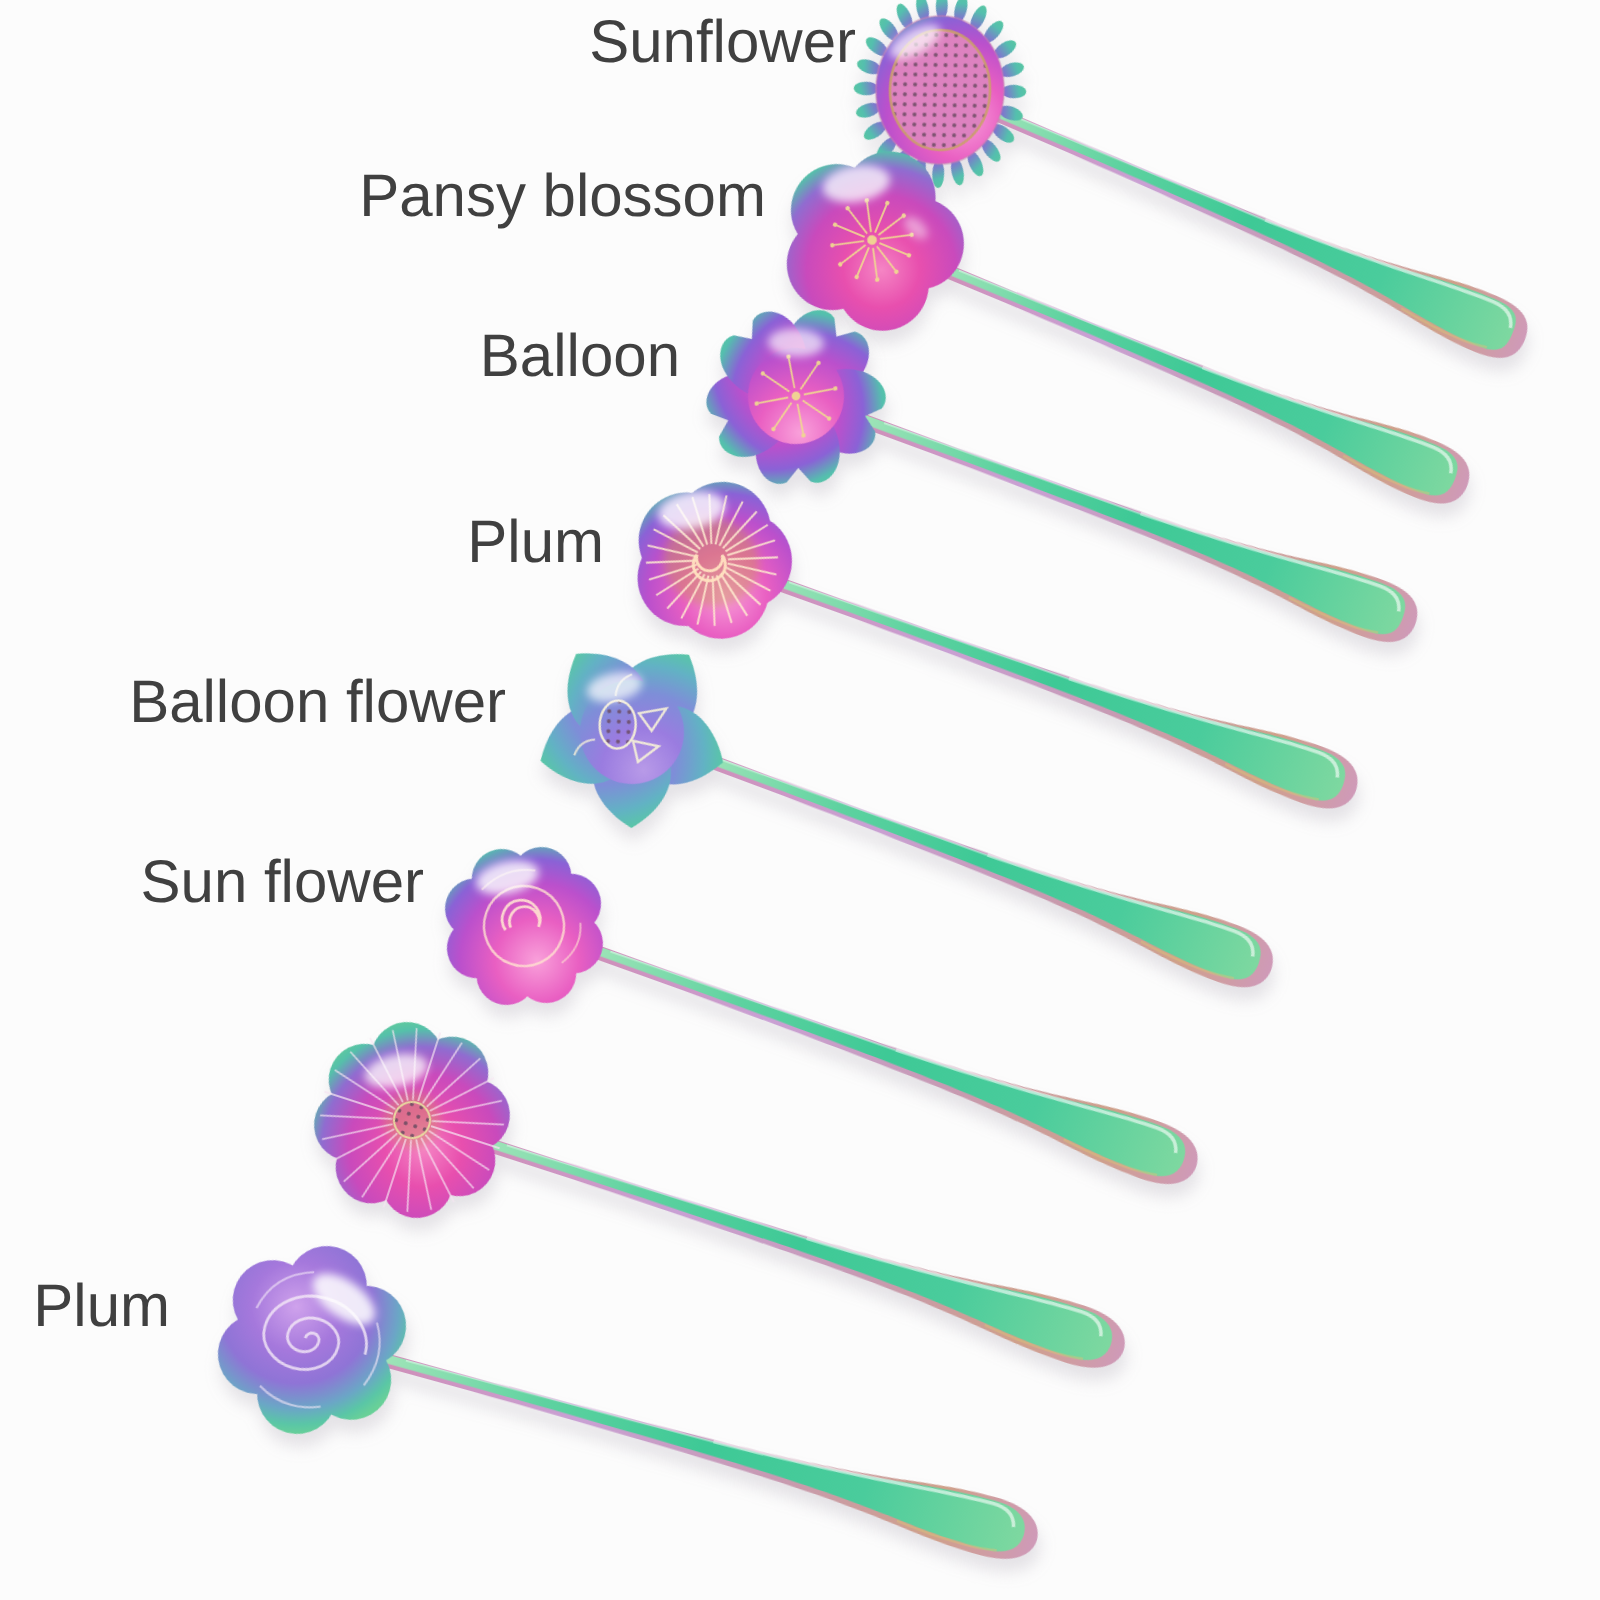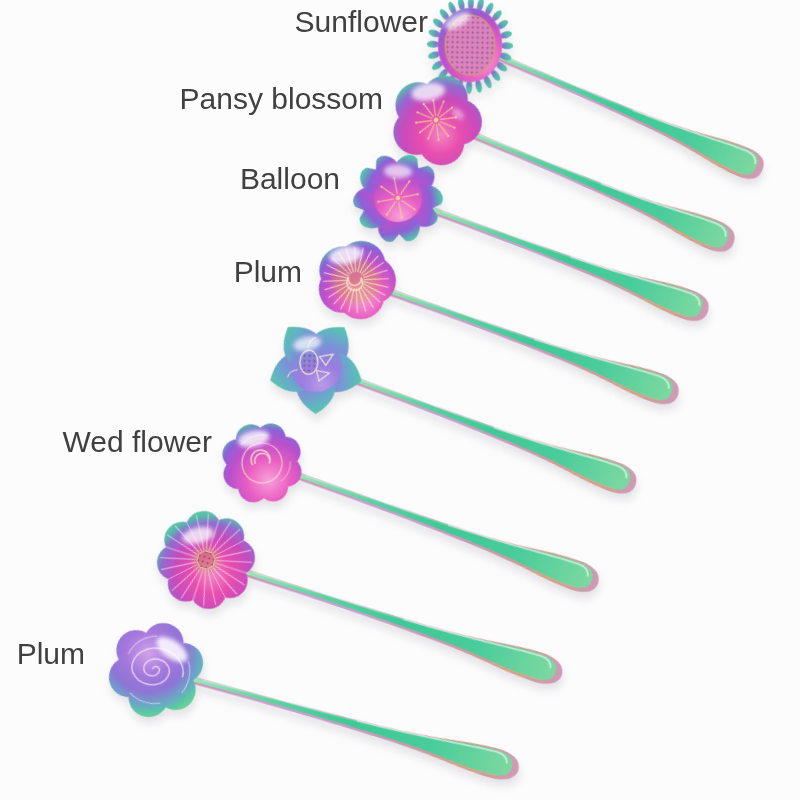--- a/index.html
+++ b/index.html
@@ -75,21 +75,22 @@
         </g>
     <path id="sakP" d="M60,58 C48,55 39,46 39,32 C39,21 47,14 54,17 L60,24 L66,17 C73,14 81,21 81,32 C81,46 72,55 60,58 Z"></path>
     <path id="balP" d="M60,62 C38,57 30,30 60,12 C90,30 82,57 60,62 Z"></path>
   </defs>
 </svg>
 
 <div class="label" style="right:372px;top:5px">Sunflower</div>
 <div class="label" style="right:417px;top:82px">Pansy blossom</div>
 <div class="label" style="right:460px;top:162px">Balloon</div>
 <div class="label" style="right:498px;top:255px">Plum</div>
-<div class="label" style="right:588px;top:425px">Wed flower</div>
+<div class="label" style="right:547px;top:335px">Balloon flower</div>
+<div class="label" style="right:588px;top:425px">Sun flower</div>
 <div class="label" style="right:715px;top:637px">Plum</div>
 
 <svg class="spoon" style="left:410px;top:-15px;transform:rotate(23.2deg);transform-origin:60px 60px" width="438" height="120" viewBox="0 0 438 120">
   <g>
     <path fill="url(#hrim)" d="M86,56.5 C136,56.8 195,55.8 235,54.8 C314,52.8 322,45.5 356,45 C374,44.8 378,52 378,60 C378,68 374,75.2 356,75 C322,74.5 314,67.2 235,65.2 C195,64.2 136,63.2 86,63.5 Z"></path>
     <g transform="translate(0,-0.8)">
     <path fill="url(#hgrn)" d="M86,57.8 C136,58 195,57.2 235,56.4 C314,54.6 320,48 356,47.5 C370,47.4 371,53 371,60 C371,67 370,72.6 356,72.5 C320,72 314,65.4 235,63.6 C195,62.8 136,62 86,62.2 Z"></path>
     </g>
     <path fill="none" stroke="#ffffff" stroke-opacity="0.6" stroke-width="1.8" d="M235,55.6 C310,53.6 328,48.6 356,48.4 C365,48.4 368,52.5 369,57"></path>
     <path fill="none" stroke="#ffffff" stroke-opacity="0.45" stroke-width="0.9" d="M96,57.4 L235,55.8"></path>

